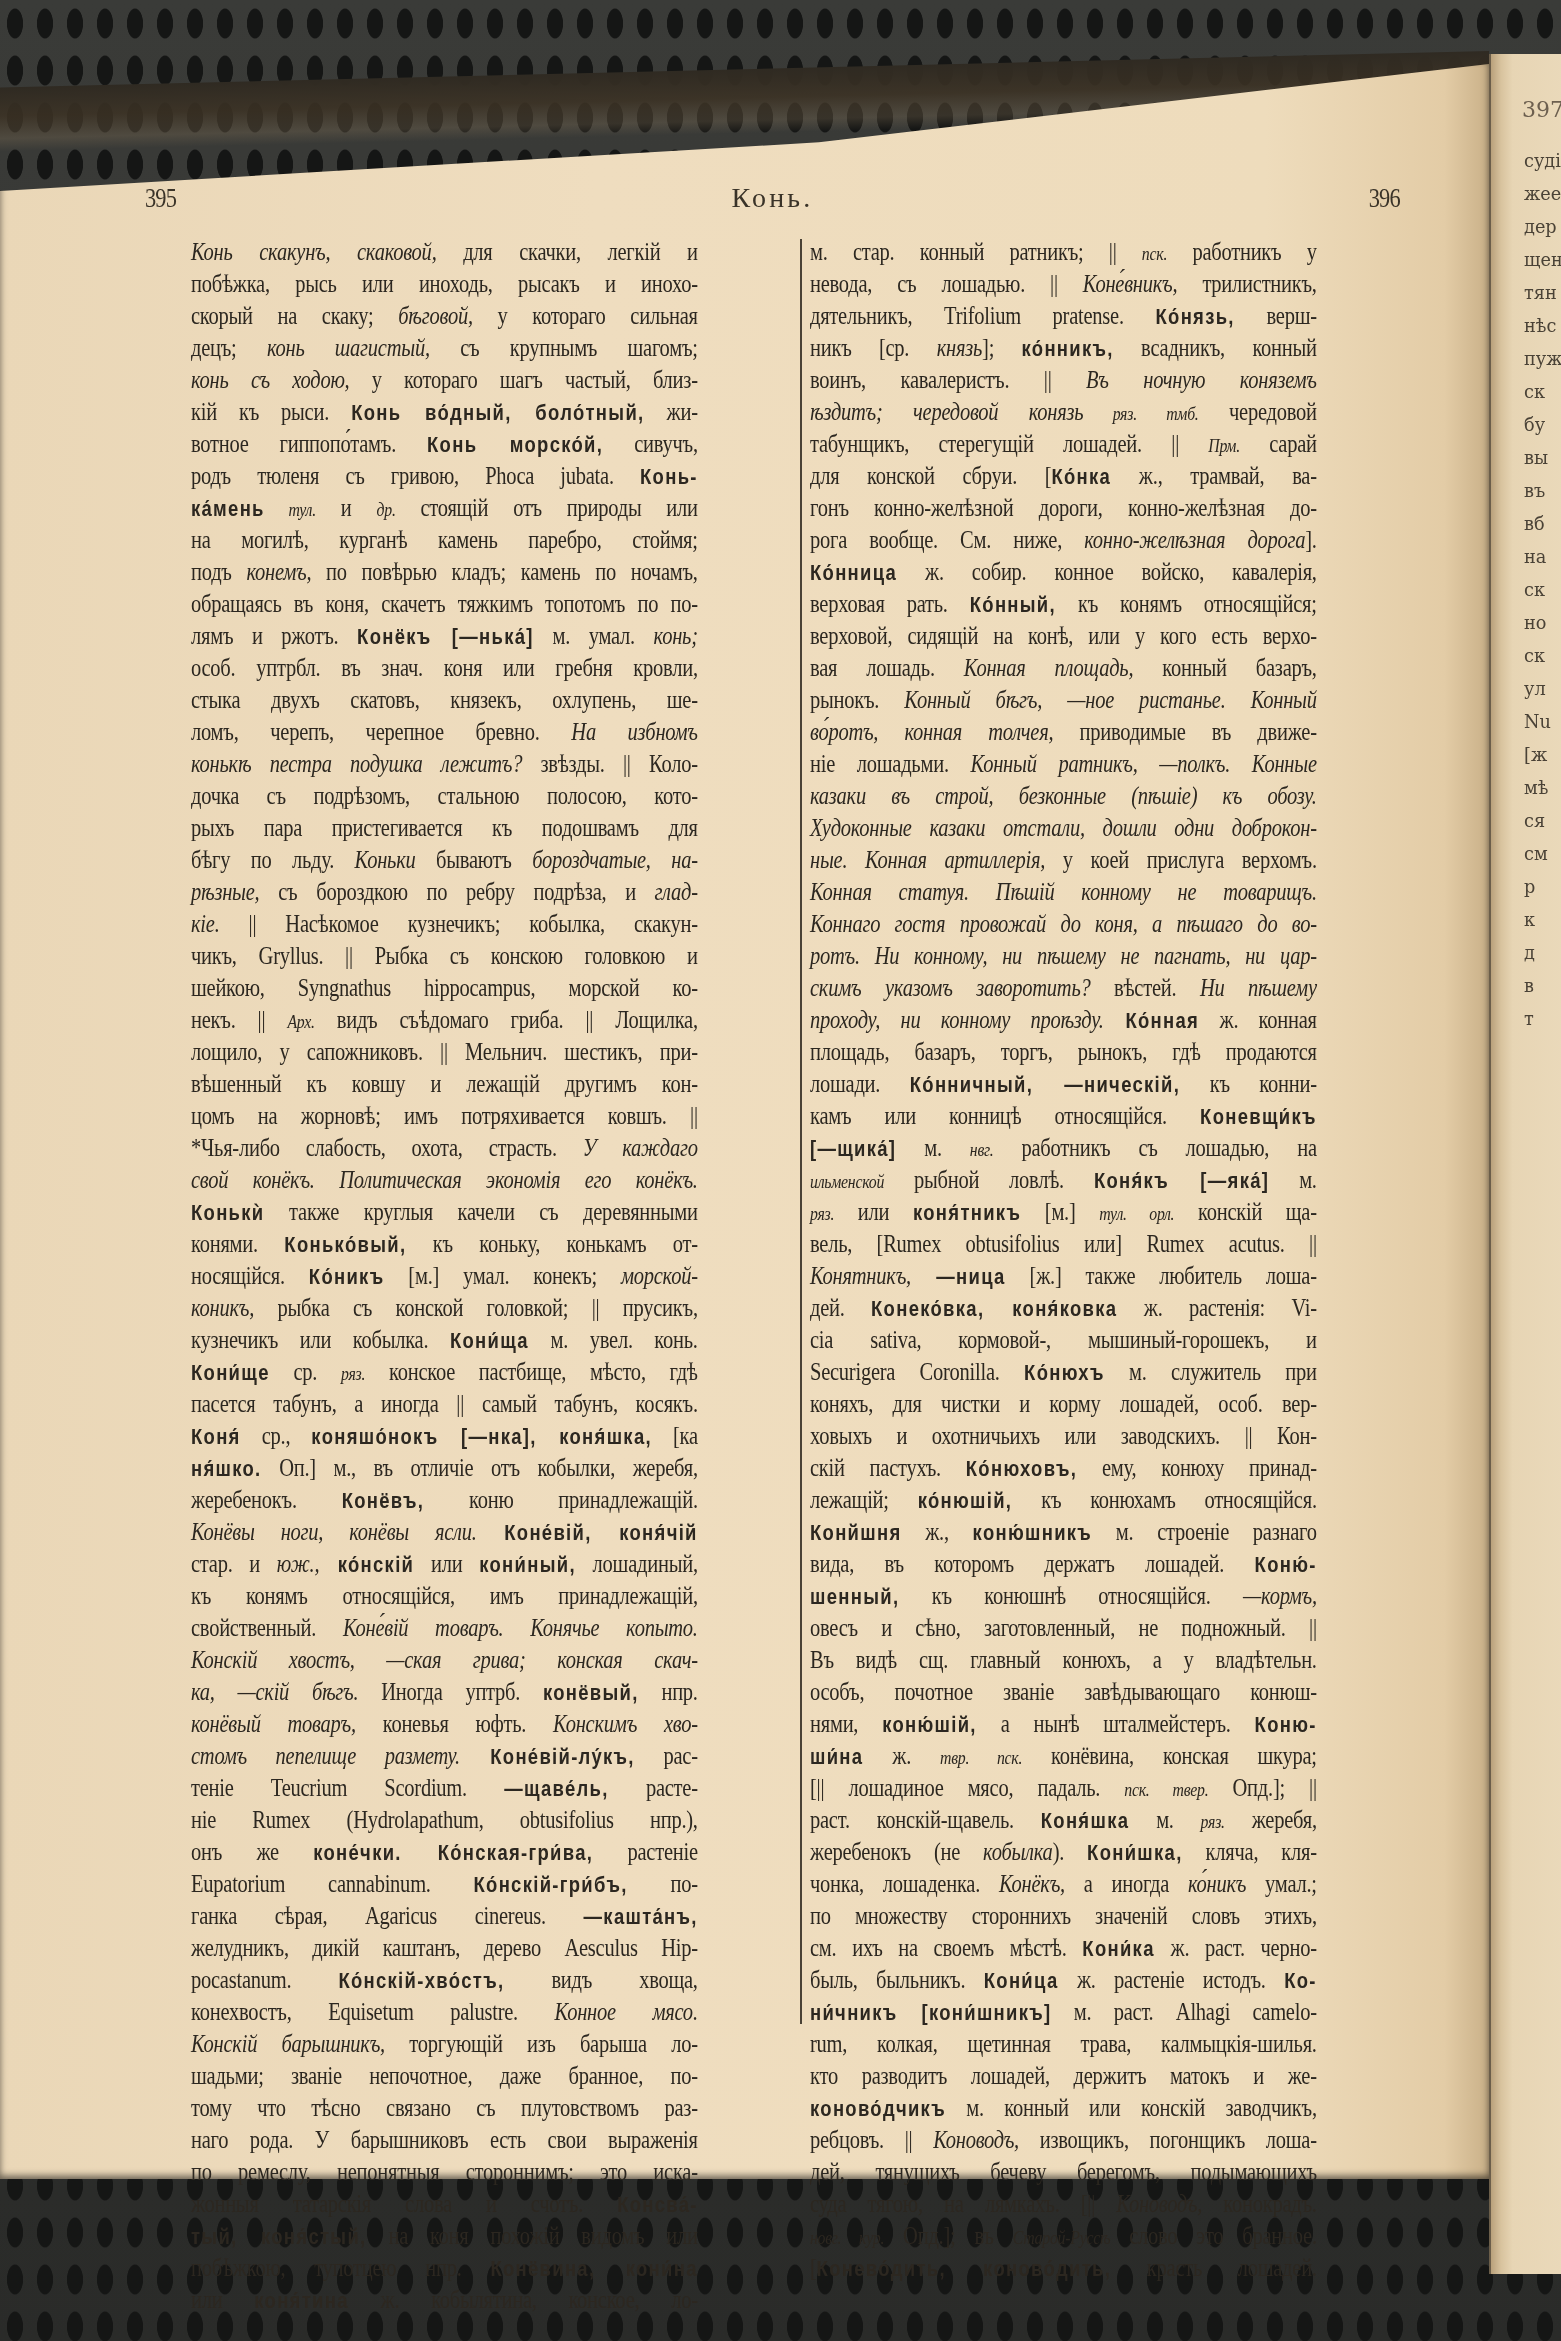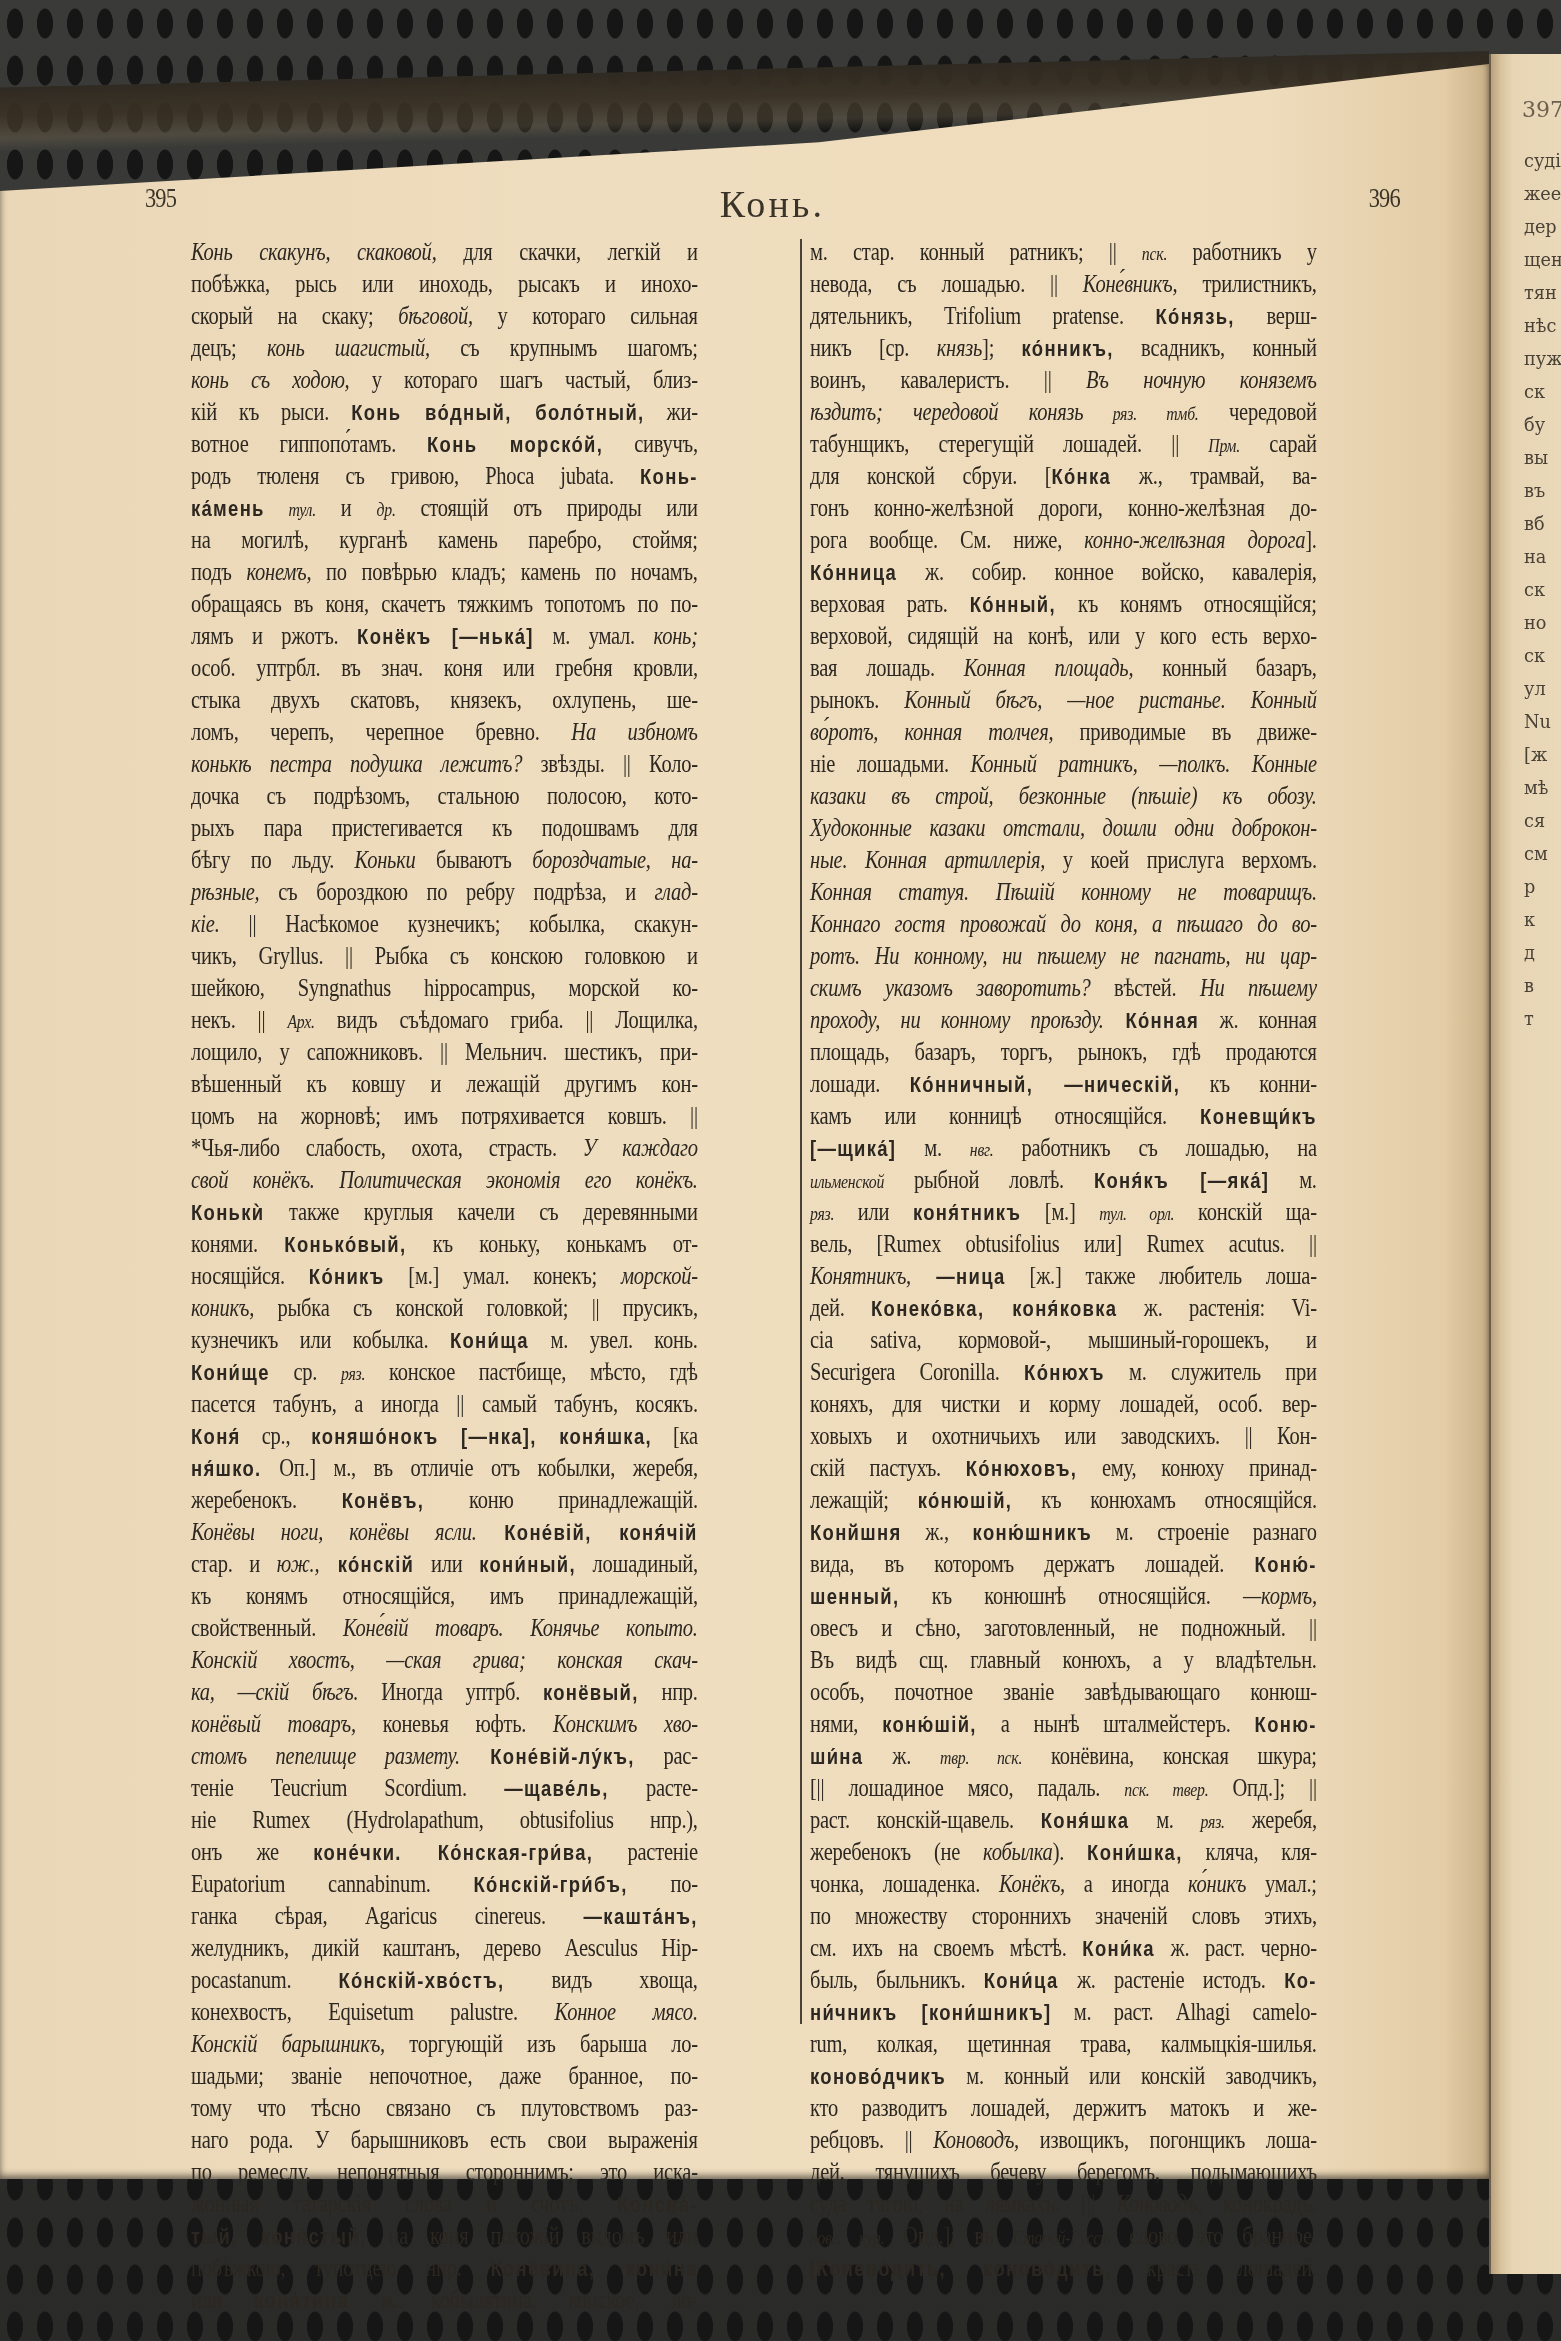--- a/index.html
+++ b/index.html
@@ -39,21 +39,21 @@
   .next-page .frag {
     position:absolute; left:33px; top:91px; font-size:17.7px; line-height:33px;
     color:#4a4236; font-family:"DejaVu Serif",serif; white-space:pre;
   }
   .running-head {
     position:absolute; top:182px; left:145px; width:1255px; height:38px;
     color:#3a3328;
   }
   .running-head .pl { position:absolute; left:0; top:0; font-size:28px; letter-spacing:-1.1px; transform:scaleX(.8); transform-origin:left; }
   .running-head .pr { position:absolute; right:0; top:0; font-size:28px; letter-spacing:-1.1px; transform:scaleX(.8); transform-origin:right; }
-  .running-head .title { position:absolute; left:0; right:0; text-align:center; top:0; font-size:38px; letter-spacing:3.2px; }
+  .running-head .title { position:absolute; left:0; right:0; text-align:center; top:0; font-size:28px; letter-spacing:3.2px; }
   .col {
     position:absolute; top:236px; width:618px; color:#2c2720;
   }
   .col.left { left:191px; }
   .col.right { left:810px; }
   .divider {
     position:absolute; left:800px; top:239px; width:1.6px; height:1785px; background:#4a4236;
   }
   .line {
     height:32px; line-height:32px; font-size:25px; white-space:nowrap;
@@ -447,24 +447,24 @@
     <div class="line">
       <span class="inner"><span class="n">быль, быльникъ. </span><span class="b">Кони́ца</span><span class="n"> ж. растеніе истодъ. </span><span class="b">Ко-</span></span>
     </div>
     <div class="line">
       <span class="inner"><span class="b">ни́чникъ [кони́шникъ]</span><span class="n"> м. раст. Alhagi camelo-</span></span>
     </div>
     <div class="line">
       <span class="inner"><span class="n">rum, колкая, щетинная трава, калмыцкія-шилья.</span></span>
     </div>
     <div class="line">
+      <span class="inner"><span class="n">кто разводитъ лошадей, держитъ матокъ и же-</span></span>
+    </div>
+    <div class="line">
       <span class="inner"><span class="b">коново́дчикъ</span><span class="n"> м. конный или конскій заводчикъ,</span></span>
-    </div>
-    <div class="line">
-      <span class="inner"><span class="n">кто разводитъ лошадей, держитъ матокъ и же-</span></span>
     </div>
     <div class="line">
       <span class="inner"><span class="n">ребцовъ. || </span><span class="i">Коноводъ,</span><span class="n"> извощикъ, погонщикъ лоша-</span></span>
     </div>
     <div class="line">
       <span class="inner"><span class="n">дей, тянущихъ бечеву берегомъ, подымающихъ</span></span>
     </div>
     <div class="line">
       <span class="inner"><span class="n">суда тягою, на лямкахъ. [|| </span><span class="i">Коноводъ,</span><span class="n"> конокрадъ.</span></span>
     </div>

